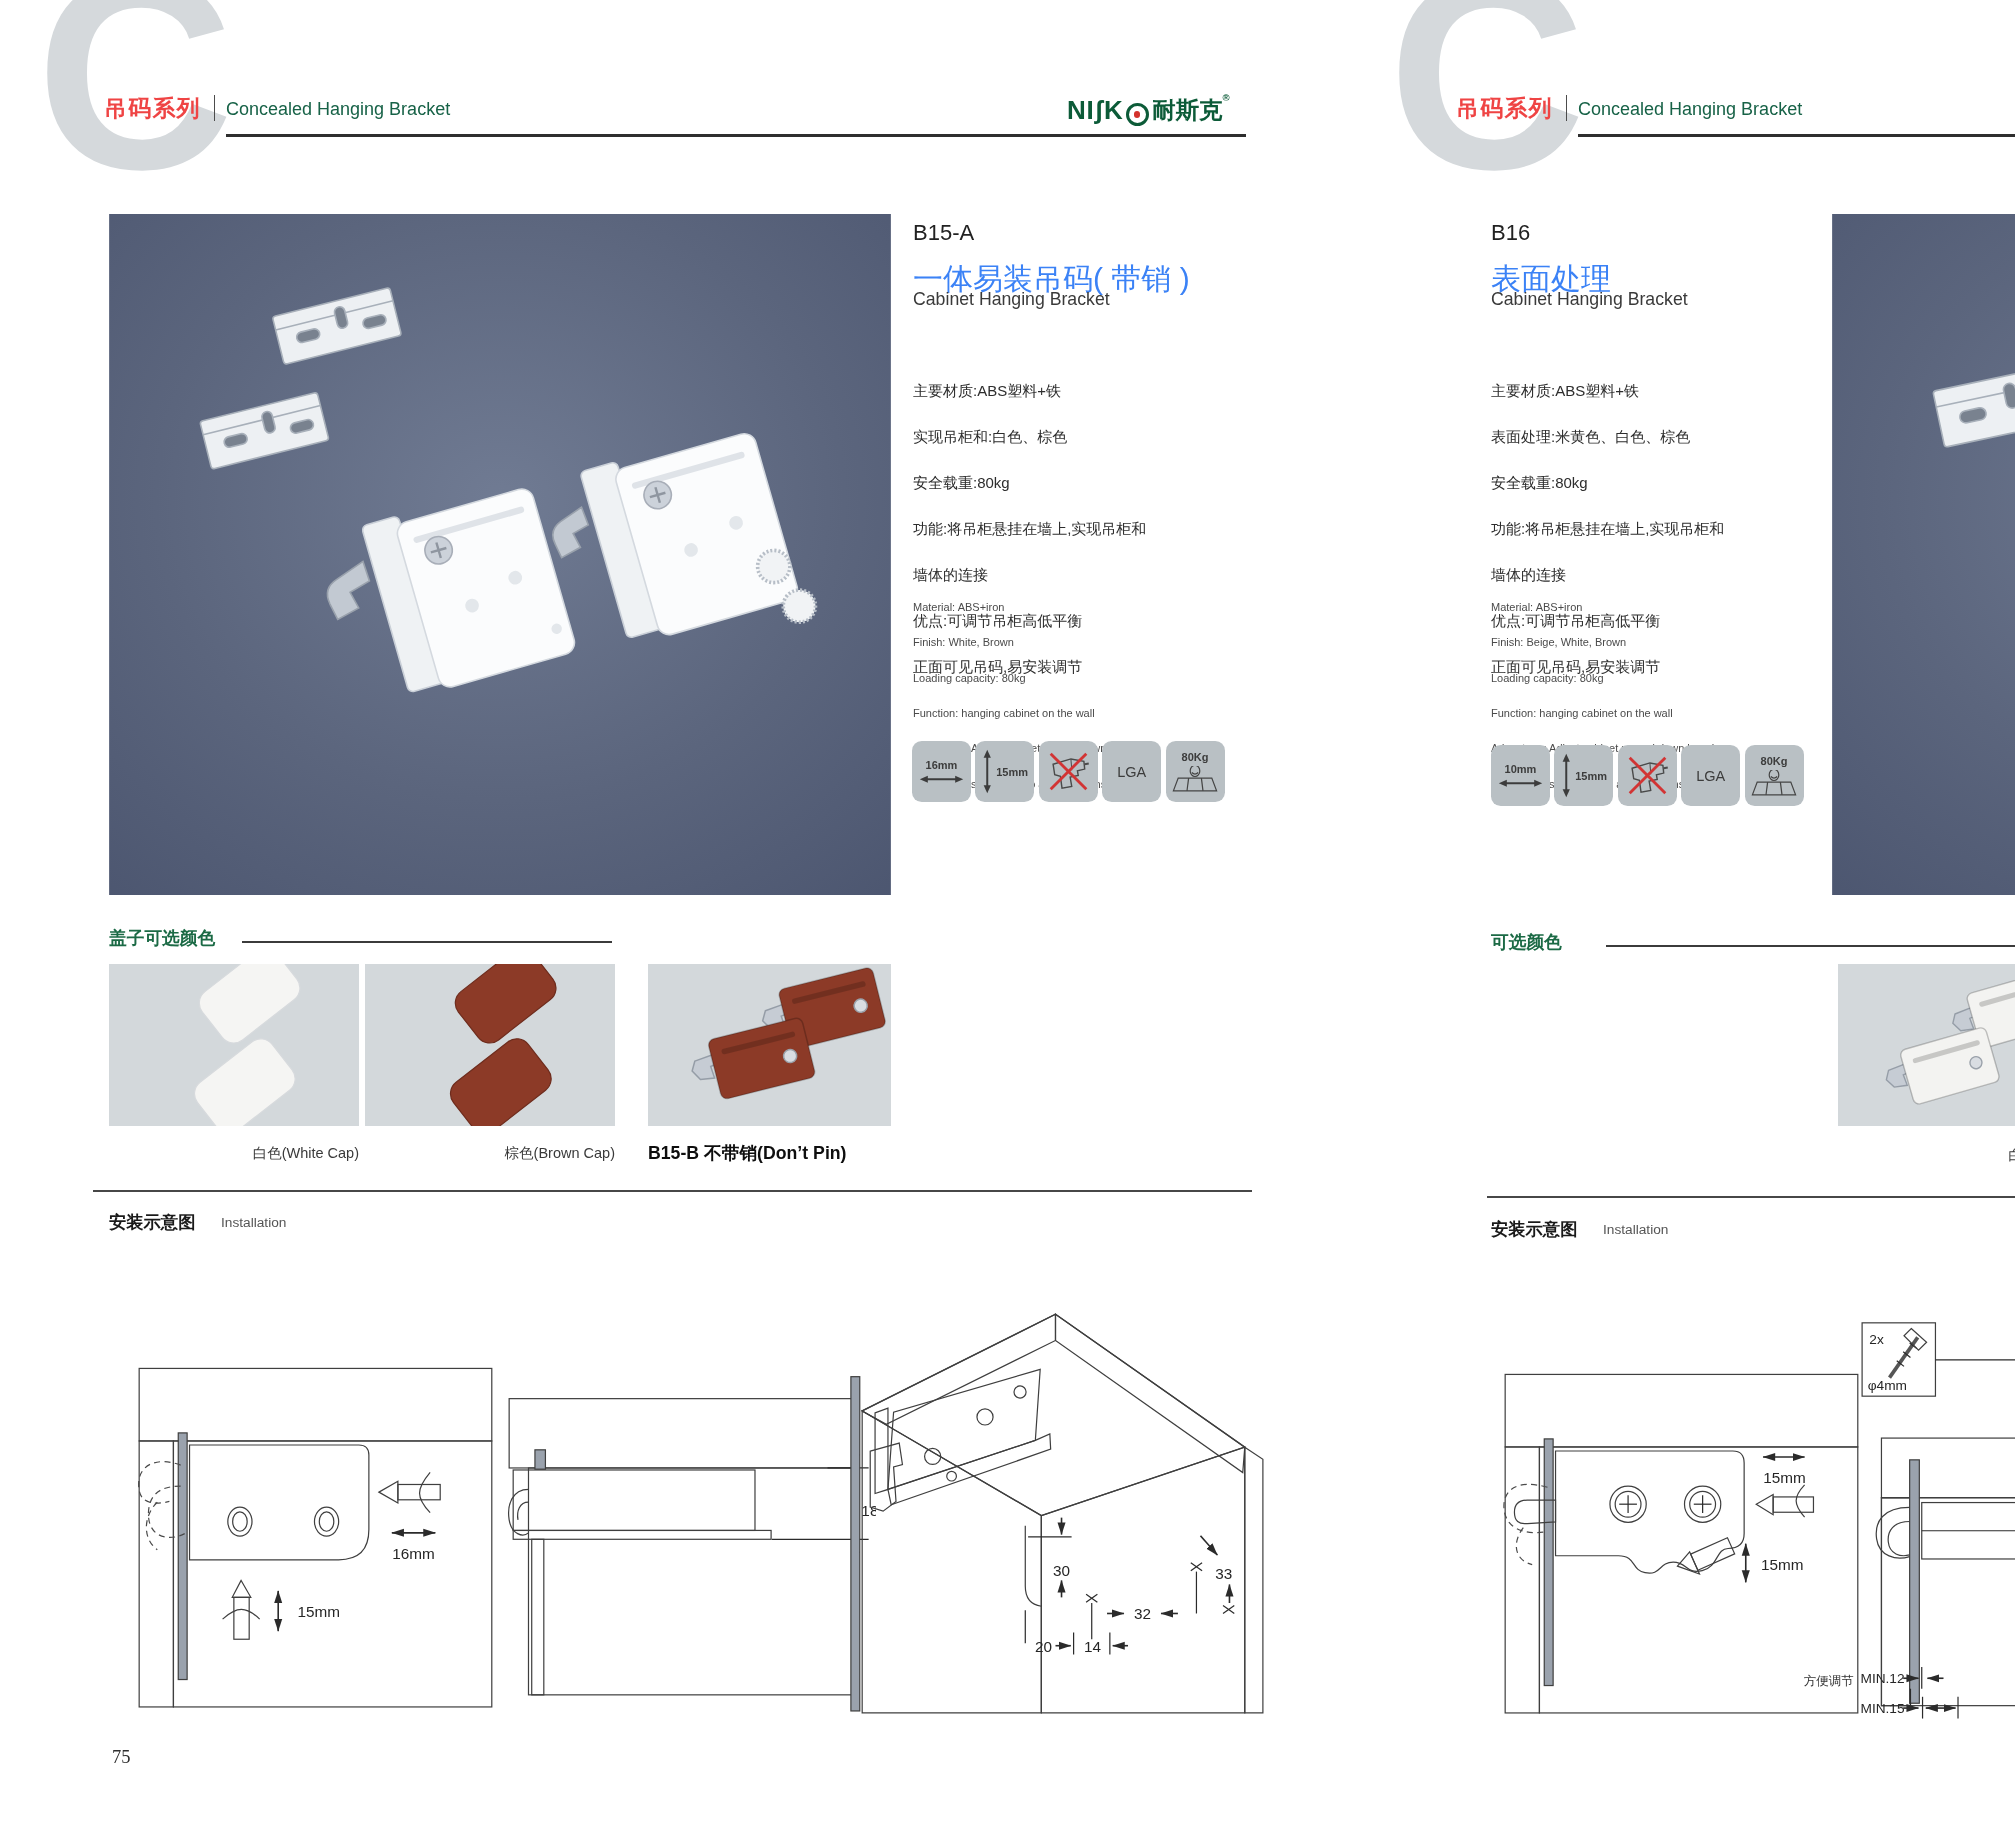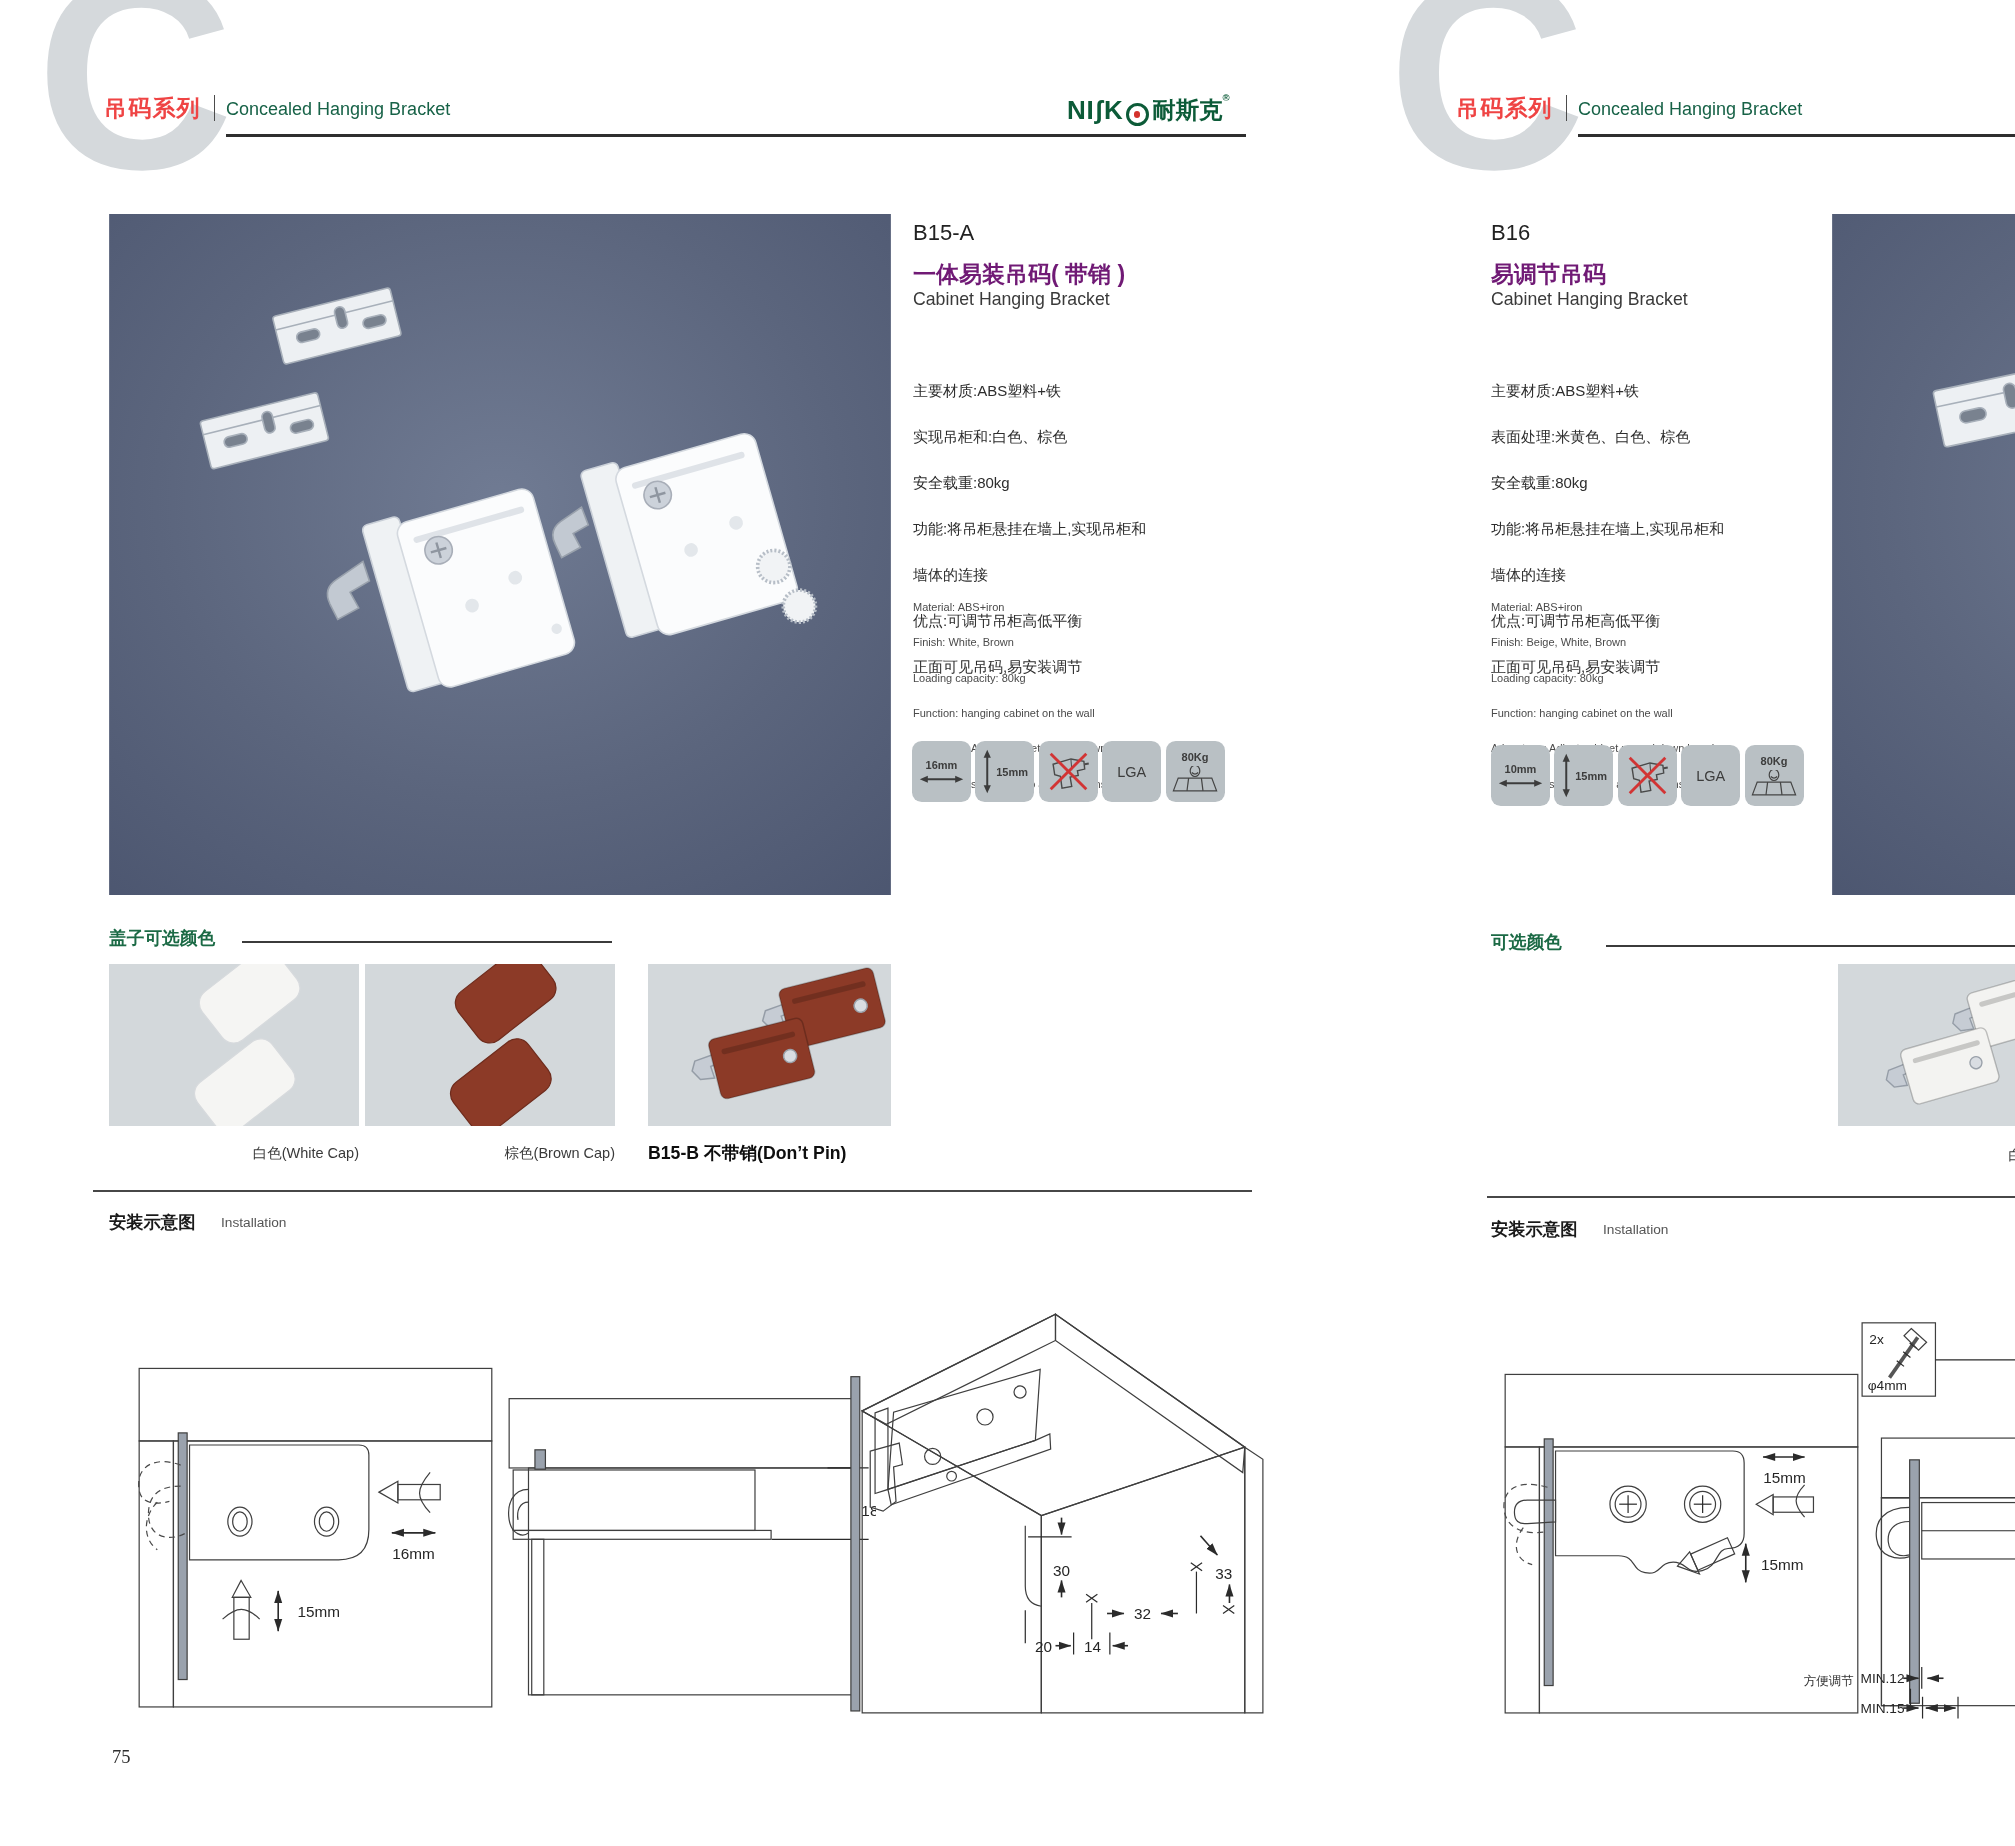--- a/index.html
+++ b/index.html
@@ -14,21 +14,21 @@
   .hdr-en{position:absolute;left:226px;top:99px;font-size:18px;color:#176247;z-index:2}
   .logo{position:absolute;left:1067px;top:94px;display:flex;align-items:flex-end;color:#0c5b38;font-weight:bold;z-index:2}
   .logo-en{font-size:26px;letter-spacing:0.8px}
   .logo-o{width:17px;height:17px;border:3.2px solid #0c5b38;border-radius:50%;position:relative;margin:0 2px}
   .logo-o::after{content:"";position:absolute;left:50%;top:50%;width:6.4px;height:6.4px;margin:-3.2px 0 0 -3.2px;background:#d4322c;border-radius:50%}
   .logo-cn{font-size:23.4px;margin-left:1.6px}
   .logo-reg{font-size:9.7px;align-self:flex-start;margin-top:-2.4px}
   .hdr-line{position:absolute;left:226px;top:134px;width:1020px;height:2.8px;background:#2e2e2e;z-index:2}
   
   .model{position:absolute;font-size:22px;color:#222}
-  .name-cn{position:absolute;font-size:23px;font-weight:bold;color:#701a75}
+  .name-cn{position:absolute;font-size:30px;font-weight:normal;color:#3b82f6}
   .name-en{position:absolute;font-size:17.7px;color:#3a3a3a}
   .spec-cn{position:absolute;font-size:15px;color:#2d2d2d;line-height:23px;white-space:pre-line}
   .spec-en{position:absolute;font-size:11px;color:#4a4a4a;line-height:17.7px;white-space:pre-line}
   .spec-cn span,.spec-en span{display:block}
   
   .tiles{position:absolute;display:flex;gap:4.4px}
   .tile{width:59px;height:61px;background:#b9c0c4;border-radius:9.7px;display:flex;flex-direction:column;
         align-items:center;justify-content:center;color:#3c3c3c;font-weight:bold;position:relative;gap:3.2px}
   .tile.row{flex-direction:row;gap:4px}
   .t-label{font-size:11px}
@@ -336,21 +336,21 @@
 
 <div class="page" style="left:1352px">
   <div class="watermark">C</div>
   <div class="hdr-cn">吊码系列</div>
   <div class="hdr-sep"></div>
   <div class="hdr-en">Concealed Hanging Bracket</div>
 
   <div class="hdr-line"></div>
 
   <div class="model" style="left:139px;top:220px">B16</div>
-  <div class="name-cn" style="left:139px;top:259px">易调节吊码</div>
+  <div class="name-cn" style="left:139px;top:259px">表面处理</div>
   <div class="name-en" style="left:139px;top:289px">Cabinet Hanging Bracket</div>
   <div class="spec-cn" style="left:139px;top:356px">
     <span>主要材质:ABS塑料+铁</span>
     <span>表面处理:米黄色、白色、棕色</span>
     <span>安全载重:80kg</span>
     <span>功能:将吊柜悬挂在墙上,实现吊柜和</span>
     <span>墙体的连接</span>
     <span>优点:可调节吊柜高低平衡</span>
     <span>正面可见吊码,易安装调节</span>
   </div>

